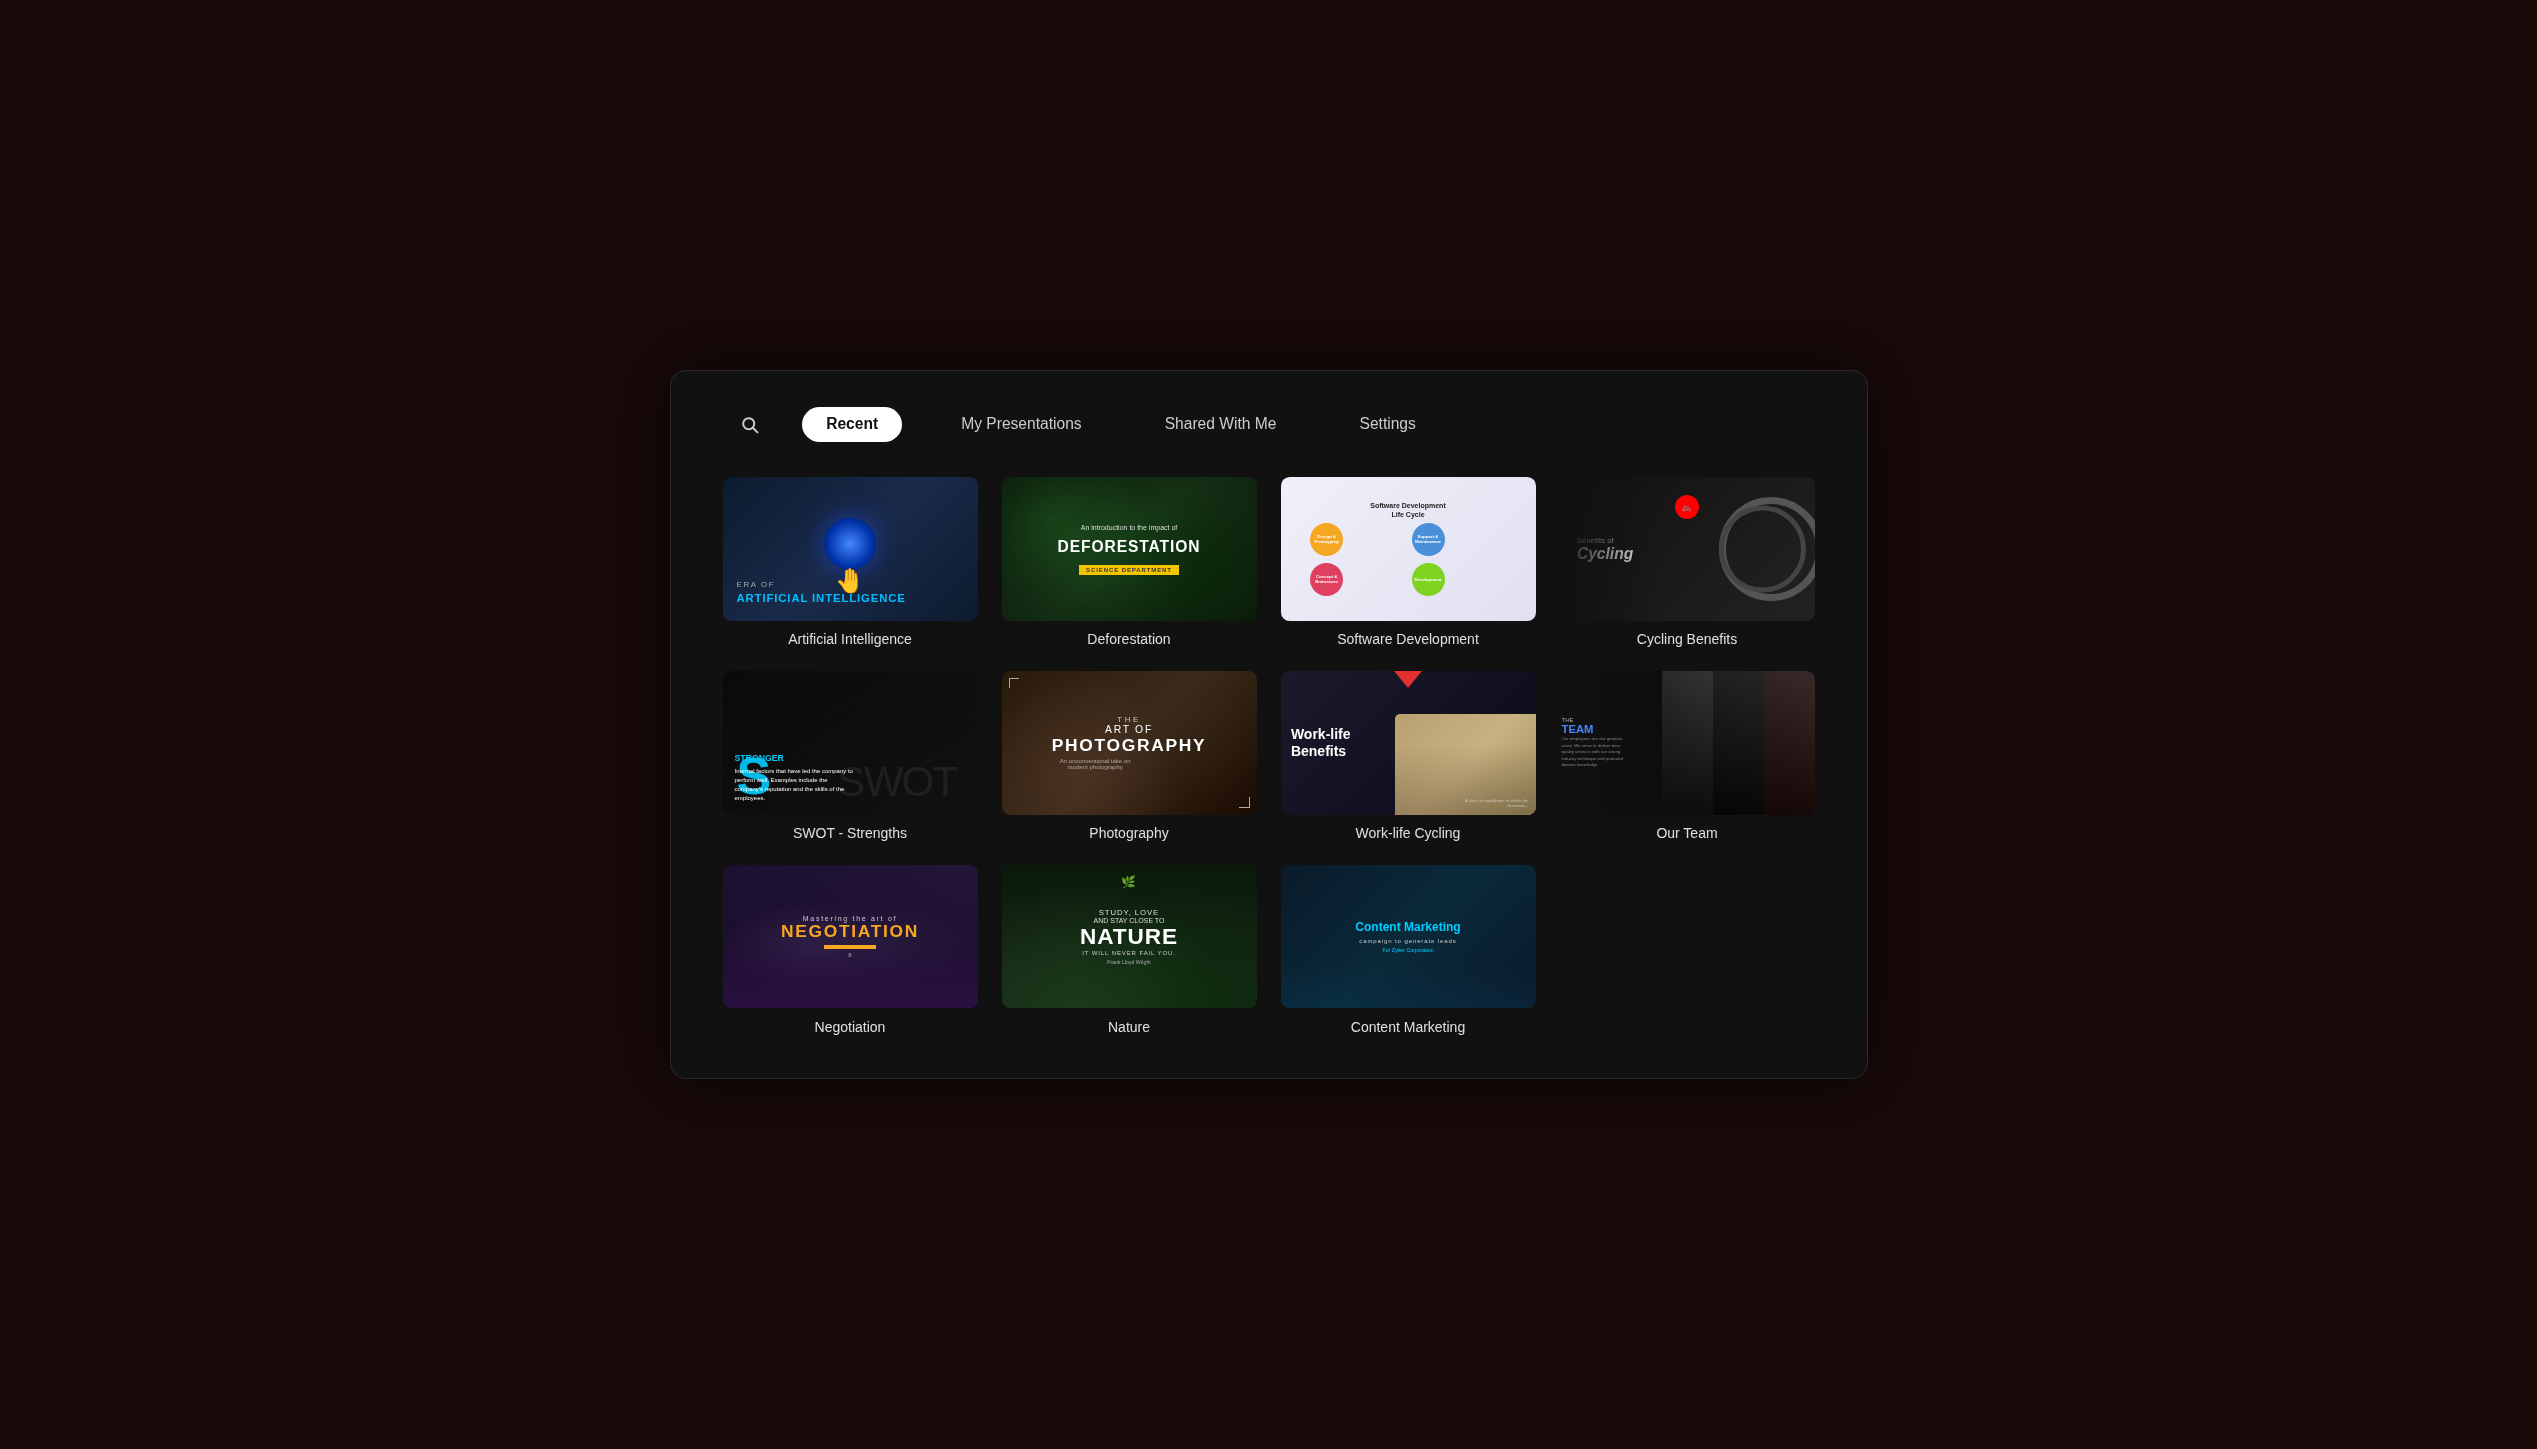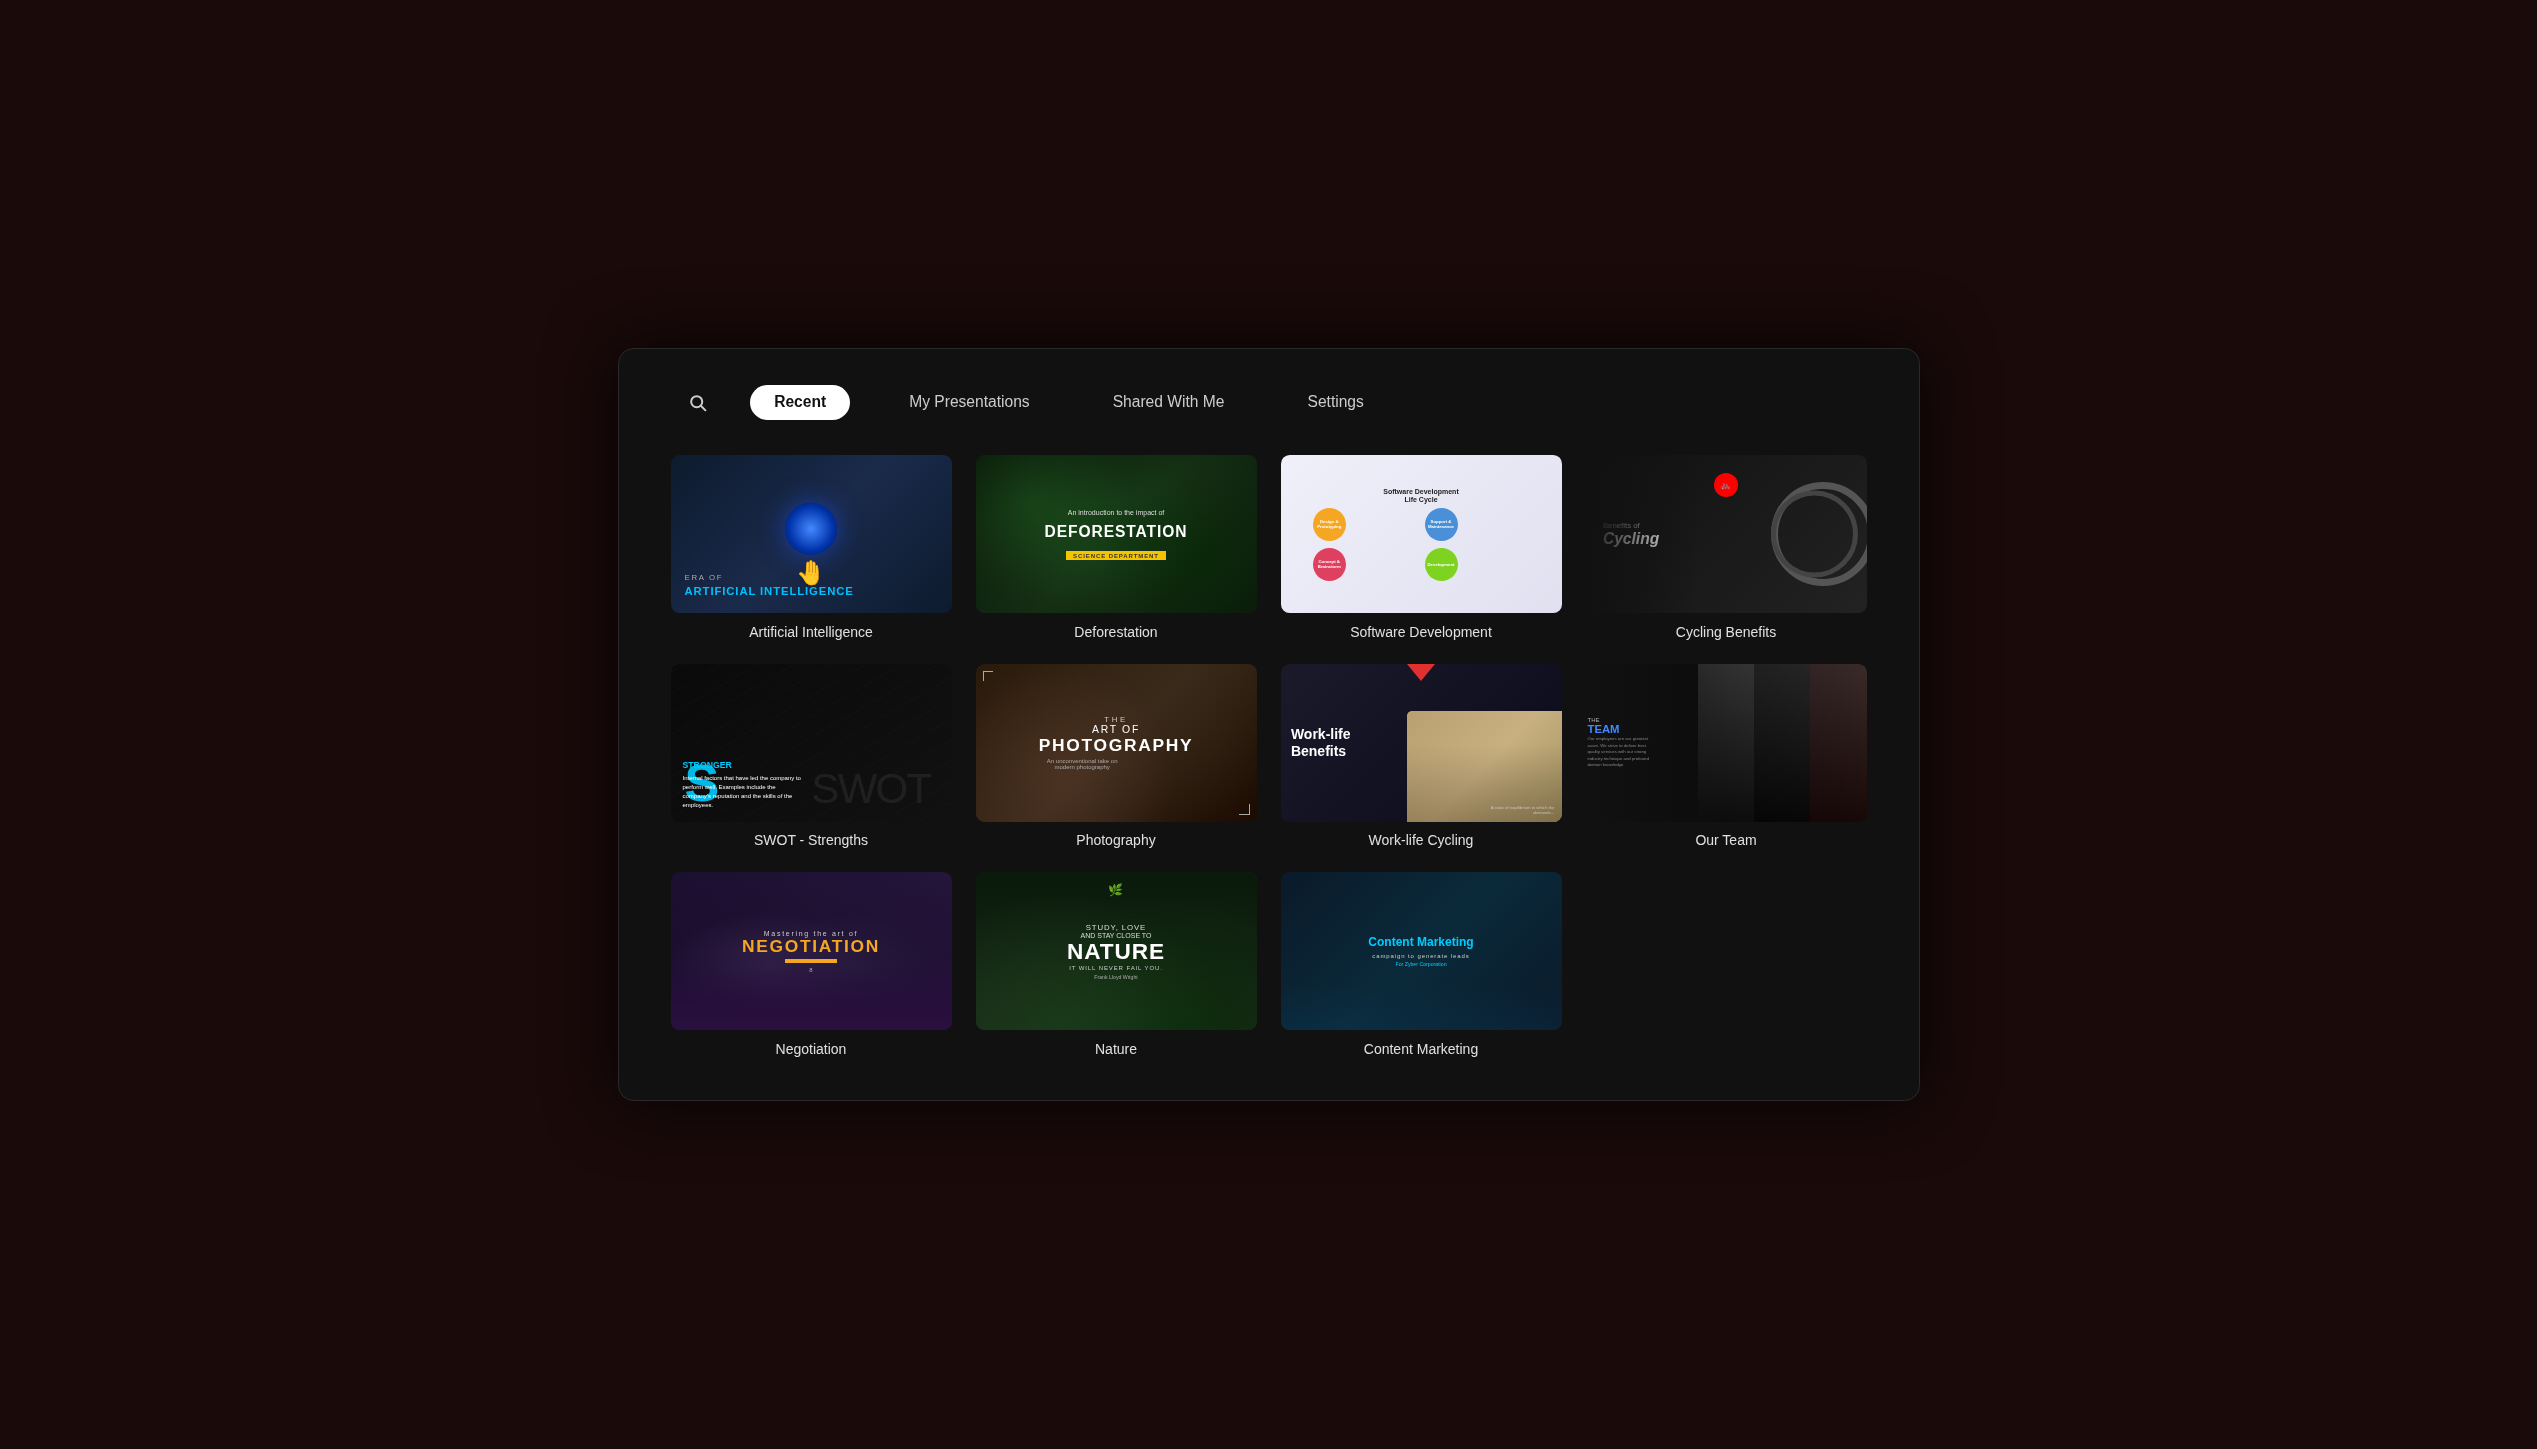--- a/index.html
+++ b/index.html
@@ -7,21 +7,21 @@
     body {
       background: #1a0a0a;
       display: flex;
       align-items: center;
       justify-content: center;
       min-height: 100vh;
       font-family: -apple-system, BlinkMacSystemFont, 'Segoe UI', sans-serif;
     }
 
     .app-window {
-      width: 1302px;
+      width: 1198px;
       background: #111111;
       border-radius: 15.6px;
       overflow: hidden;
       padding: 35px 52px 43px;
       box-shadow: 0 0 69px rgba(0,0,0,0.8);
       border: 0.9px solid #2a2a2a;
     }
 
     
     .nav {

